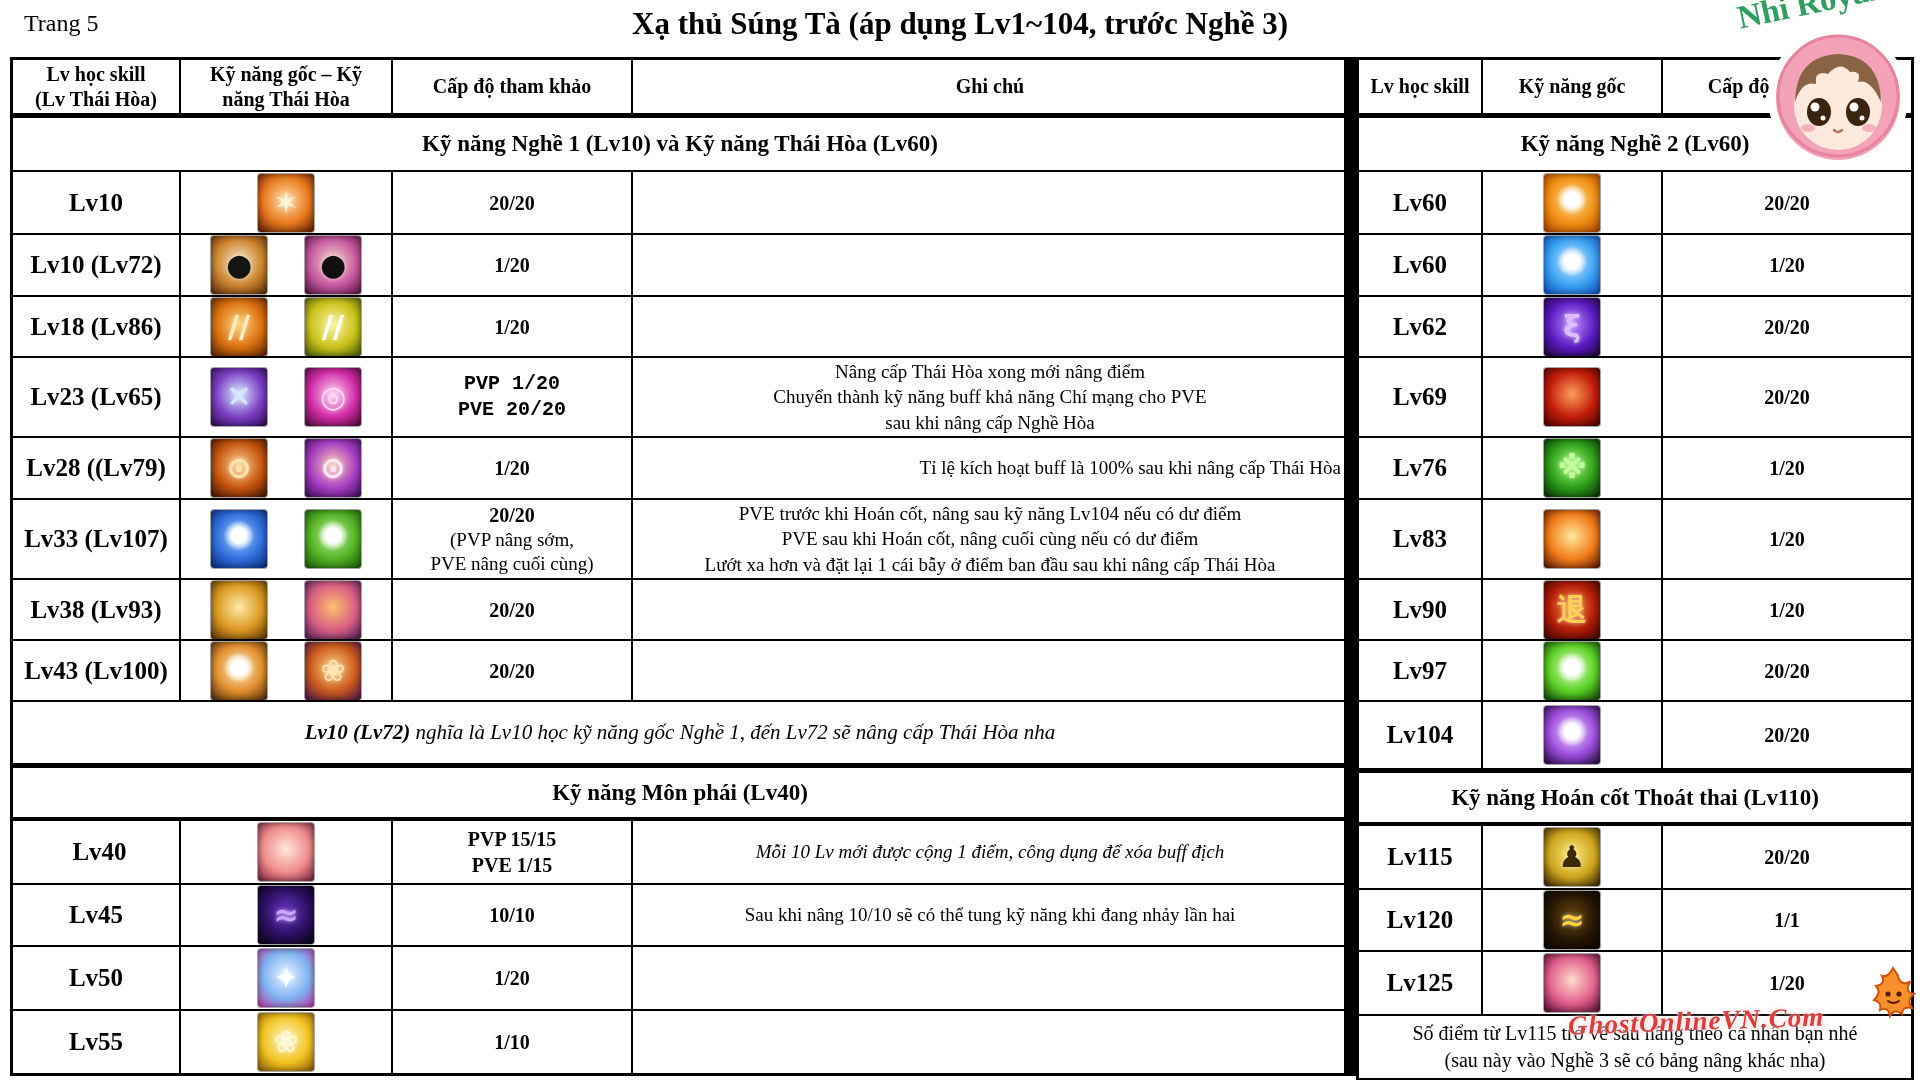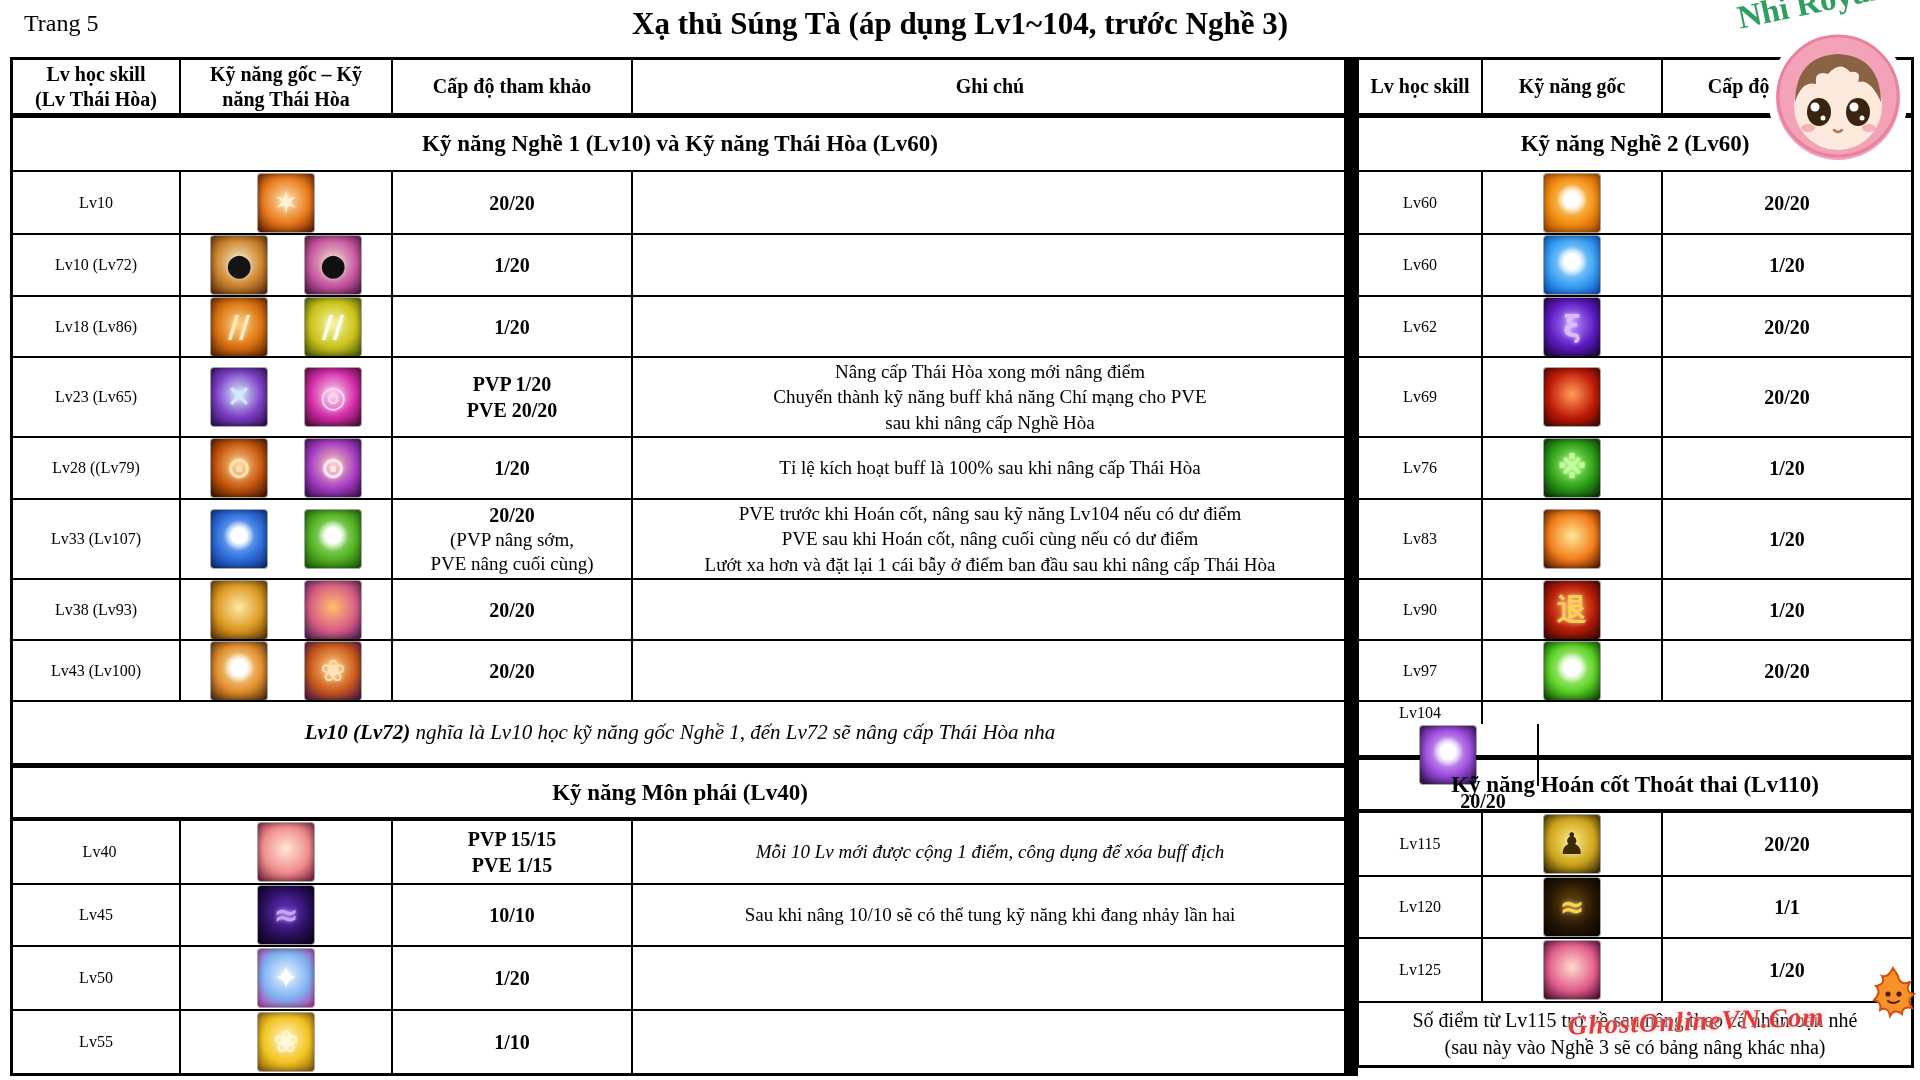--- a/index.html
+++ b/index.html
@@ -23,21 +23,21 @@
 
   .row{display:flex;box-sizing:border-box;border-bottom:2px solid #000;}
   .row.thick{border-bottom-width:5px;}
   .row.medium{border-bottom-width:4px;}
   .row.last{border-bottom:none;}
   .cell{box-sizing:border-box;border-right:2px solid #000;display:flex;flex-direction:column;
         align-items:center;justify-content:center;text-align:center;padding:2px 6px;}
   .cell.lastcol{border-right:none;}
   .th{font-weight:bold;font-size:20px;white-space:pre-line;line-height:1.25;}
   .section-cell{font-weight:bold;font-size:23px;}
-  .level{font-size:16px;}
+  .level{font-size:25px;font-weight:bold;}
   .ref-line{font-size:20px;font-weight:bold;line-height:1.3;}
   .ref-sub{font-size:19px;font-weight:normal;line-height:1.25;}
   .note-line{font-size:19px;line-height:1.32;}
   .icon-wrap{flex-direction:row;display:flex;align-items:center;justify-content:center;gap:38px;}
   .skill-icon{width:56px;height:58px;border-radius:3px;display:flex;align-items:center;justify-content:center;
               box-shadow:inset 0 0 6px rgba(0,0,0,.45), 0 0 0 1px rgba(0,0,0,.35);}
   .skill-icon span{font-family:"DejaVu Sans",sans-serif;font-size:30px;font-weight:bold;line-height:1;
                    text-shadow:0 0 4px rgba(255,255,255,.6);}
   .note-italic{font-style:italic;font-size:21px;}
   .note-italic b{font-weight:bold;}
@@ -114,21 +114,21 @@
         <div class="cell" style="width: 212px;">
           <div class="icon-wrap">
             <div class="skill-icon" style="background: radial-gradient(circle at 50% 45%, rgb(216, 236, 255) 0%, rgb(123, 63, 196) 55%, rgb(42, 10, 78) 100%);">
               <span style="color: rgb(207, 234, 255);">✕</span>
             </div>
             <div class="skill-icon" style="background: radial-gradient(circle at 50% 45%, rgb(255, 210, 242) 0%, rgb(209, 43, 166) 55%, rgb(71, 10, 50) 100%);">
               <span style="color: rgb(255, 217, 244);">◎</span>
             </div>
           </div>
         </div>
-        <div class="cell" style="width: 240px;">
+        <div class="cell" style="width: 240px; font-family: Liberation Mono, monospace;">
           <div class="ref-line">PVP 1/20</div>
           <div class="ref-line">PVE 20/20</div>
         </div>
         <div class="cell lastcol" style="width: 714px;">
           <div class="note-line">Nâng cấp Thái Hòa xong mới nâng điểm</div>
           <div class="note-line">Chuyển thành kỹ năng buff khả năng Chí mạng cho PVE</div>
           <div class="note-line">sau khi nâng cấp Nghề Hòa</div>
         </div>
       </div>
       <div class="row" style="height: 62px;">
@@ -139,21 +139,21 @@
               <span style="color: rgb(255, 227, 174);">⊙</span>
             </div>
             <div class="skill-icon" style="background: radial-gradient(circle at 50% 45%, rgb(255, 202, 178) 0%, rgb(166, 62, 196) 55%, rgb(60, 10, 82) 100%);">
               <span style="color: rgb(255, 232, 244);">⊙</span>
             </div>
           </div>
         </div>
         <div class="cell" style="width: 240px;">
           <div class="ref-line">1/20</div>
         </div>
-        <div class="cell lastcol" style="width: 714px;">
+        <div class="cell lastcol" style="width: 714px; align-items: flex-end;">
           <div class="note-line">Tỉ lệ kích hoạt buff là 100% sau khi nâng cấp Thái Hòa</div>
         </div>
       </div>
       <div class="row" style="height: 80px;">
         <div class="cell level" style="width: 168px;">Lv33 (Lv107)</div>
         <div class="cell" style="width: 212px;">
           <div class="icon-wrap">
             <div class="skill-icon" style="background: radial-gradient(circle at 50% 44%, rgb(255, 255, 255) 0px, rgb(255, 255, 255) 17%, rgba(255, 255, 255, 0) 36%), radial-gradient(circle at 50% 45%, rgb(158, 205, 255) 0%, rgb(47, 110, 219) 55%, rgb(10, 42, 120) 100%);"></div>
             <div class="skill-icon" style="background: radial-gradient(circle at 50% 44%, rgb(255, 255, 255) 0px, rgb(255, 255, 255) 17%, rgba(255, 255, 255, 0) 36%), radial-gradient(circle at 50% 45%, rgb(189, 242, 158) 0%, rgb(84, 178, 36) 55%, rgb(23, 90, 6) 100%);"></div>
           </div>
@@ -361,21 +361,21 @@
         <div class="cell level" style="width: 124px;">Lv97</div>
         <div class="cell" style="width: 180px;">
           <div class="icon-wrap">
             <div class="skill-icon" style="background: radial-gradient(circle at 50% 44%, rgb(255, 255, 255) 0px, rgb(255, 255, 255) 17%, rgba(255, 255, 255, 0) 36%), radial-gradient(circle at 50% 45%, rgb(236, 255, 210) 0%, rgb(92, 210, 36) 55%, rgb(10, 60, 6) 100%);"></div>
           </div>
         </div>
         <div class="cell lastcol" style="width: 248px;">
           <div class="ref-line">20/20</div>
         </div>
       </div>
-      <div class="row thick" style="height: 58px; flex-direction: column;">
+      <div class="row thick" style="height: 71px;">
         <div class="cell level" style="width: 124px;">Lv104</div>
         <div class="cell" style="width: 180px;">
           <div class="icon-wrap">
             <div class="skill-icon" style="background: radial-gradient(circle at 50% 44%, rgb(255, 255, 255) 0px, rgb(255, 255, 255) 17%, rgba(255, 255, 255, 0) 36%), radial-gradient(circle at 50% 45%, rgb(234, 212, 255) 0%, rgb(156, 76, 220) 55%, rgb(30, 8, 56) 100%);"></div>
           </div>
         </div>
         <div class="cell lastcol" style="width: 248px;">
           <div class="ref-line">20/20</div>
         </div>
       </div>

